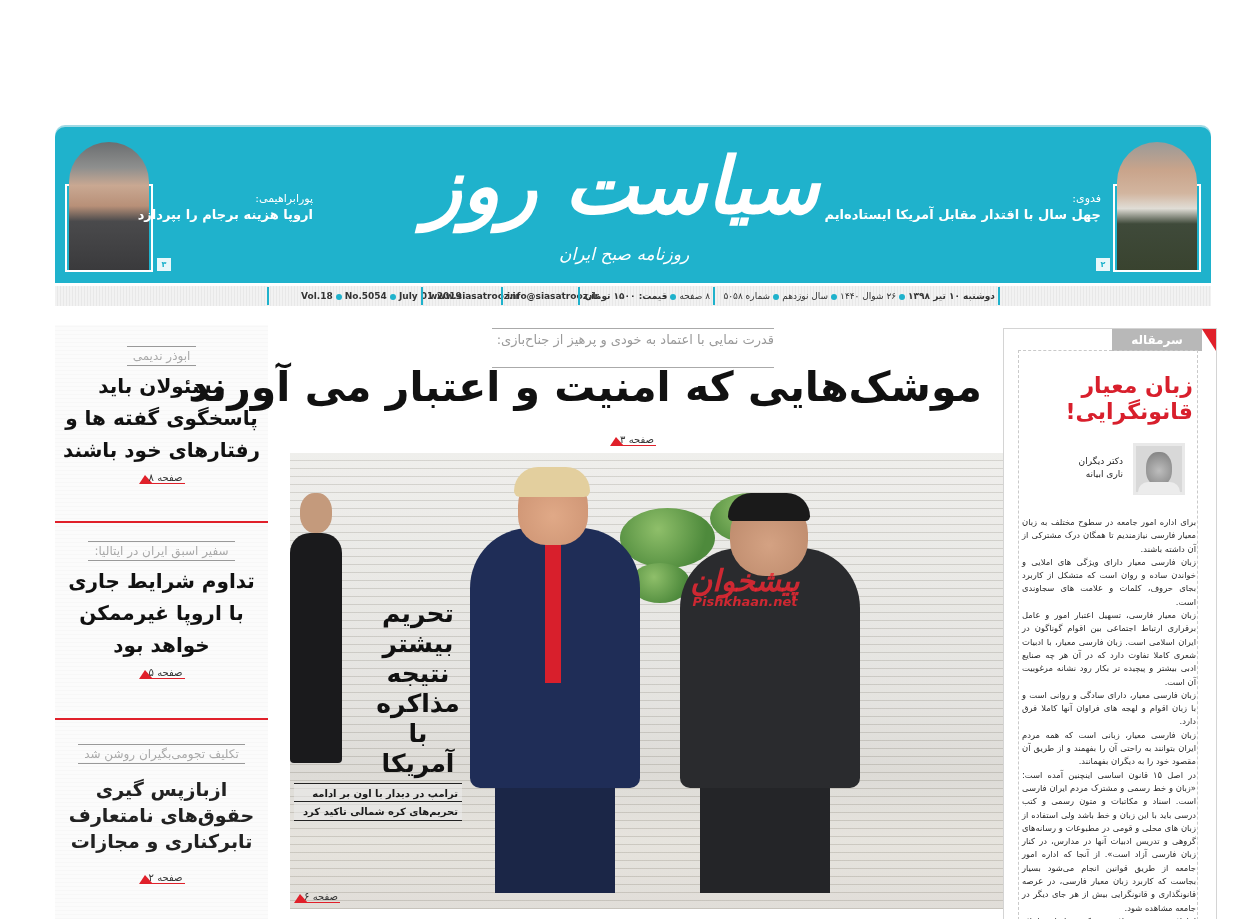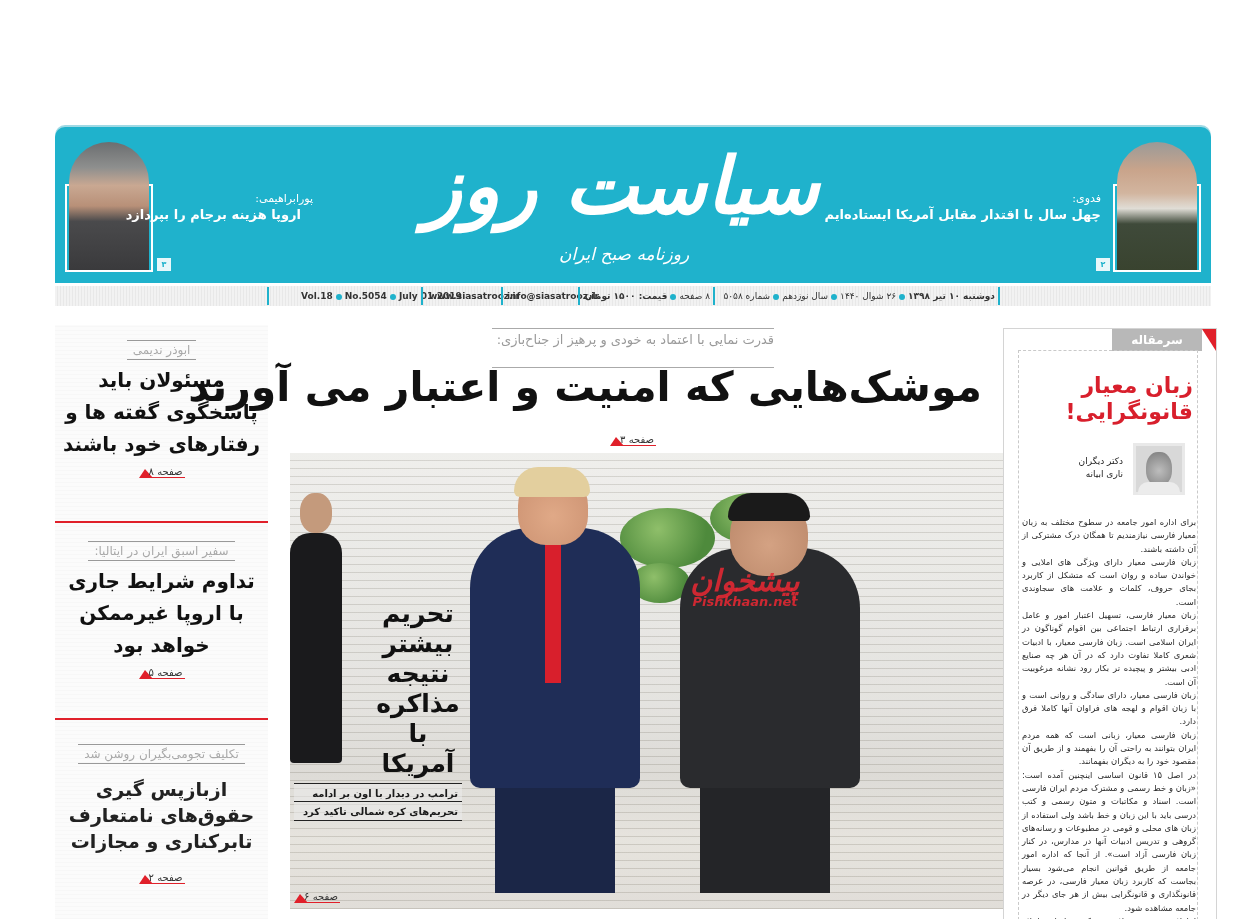--- a/index.html
+++ b/index.html
@@ -18,21 +18,21 @@
   .teaser .photo { position: absolute; top: 0; left: 4px; width: 80px; height: 128px; border-radius: 40px 40px 0 0; }
   .teaser .pg { position: absolute; top: 131px; width: 14px; height: 13px; background: #e8f7fa; color: #1fb2cc; font-size: 8px; text-align: center; line-height: 13px; font-weight: bold; }
   .teaser .who { position: absolute; top: 65px; font-size: 11px; color: #ffffff; direction: rtl; white-space: nowrap; }
   .teaser .quote { position: absolute; top: 80px; font-size: 13px; color: #ffffff; font-weight: bold; direction: rtl; white-space: nowrap; }
 
   .teaser-left { left: 10px; width: 300px; }
   .teaser-left .photo-wrap { left: 0; }
   .teaser-left .photo { background: linear-gradient(180deg,#6b6e70 0%,#8e8f8e 20%,#c9a892 34%,#b89078 50%,#4a4a4c 62%,#3a3a3c 100%); }
   .teaser-left .pg { left: 92px; }
   .teaser-left .who { left: 96px; width: 152px; text-align: right; }
-  .teaser-left .quote { left: 84px; width: 152px; text-align: right; }
+  .teaser-left .quote { left: 96px; width: 152px; text-align: right; }
 
   .teaser-right { right: 10px; width: 350px; }
   .teaser-right .photo-wrap { right: 0; }
   .teaser-right .photo { background: linear-gradient(180deg,#9a9a98 0%,#c9a48b 22%,#d2b59f 40%,#e0ddd6 52%,#3f4a3a 64%,#39432f 100%); }
   .teaser-right .pg { right: 91px; }
   .teaser-right .who { right: 100px; width: 240px; text-align: right; }
   .teaser-right .quote { right: 100px; width: 240px; text-align: right; }
 
   .logo { position: absolute; left: 364px; top: 0; width: 400px; height: 156px; direction: rtl; }
   .logo .main { font-family: "DejaVu Serif", serif; font-size: 78px; color: #ffffff; font-weight: bold; line-height: 118px; letter-spacing: 2px; font-style: italic; }
@@ -149,21 +149,21 @@
     <span>۸ صفحه</span><span class="dot"></span><b>قیمت: ۱۵۰۰ تومان</b>
   </div>
   <div class="pipe" style="left:658px"></div>
   <div class="seg" style="left:665px; direction:rtl; width:275px; text-align:right">
     <b>دوشنبه ۱۰ تیر ۱۳۹۸</b><span class="dot"></span><span>۲۶ شوال ۱۴۴۰</span><span class="dot"></span><span>سال نوزدهم</span><span class="dot"></span><span>شماره ۵۰۵۸</span>
   </div>
   <div class="pipe" style="left:943px"></div>
 </div>
 
 <div class="leftcol">
-  <div class="lstory" style="top:14px">
+  <div class="lstory" style="top:20px">
     <div class="kicker">ابوذر ندیمی</div>
     <div class="head">مسئولان باید پاسخگوی گفته ها و رفتارهای خود باشند</div>
     <div class="pageref">
       <span class="tri"></span><span class="line"></span>
       <span class="num">صفحه ۸</span>
     </div>
   </div>
   <div class="lsep" style="top:196px"></div>
 
   <div class="lstory" style="top:215px">

